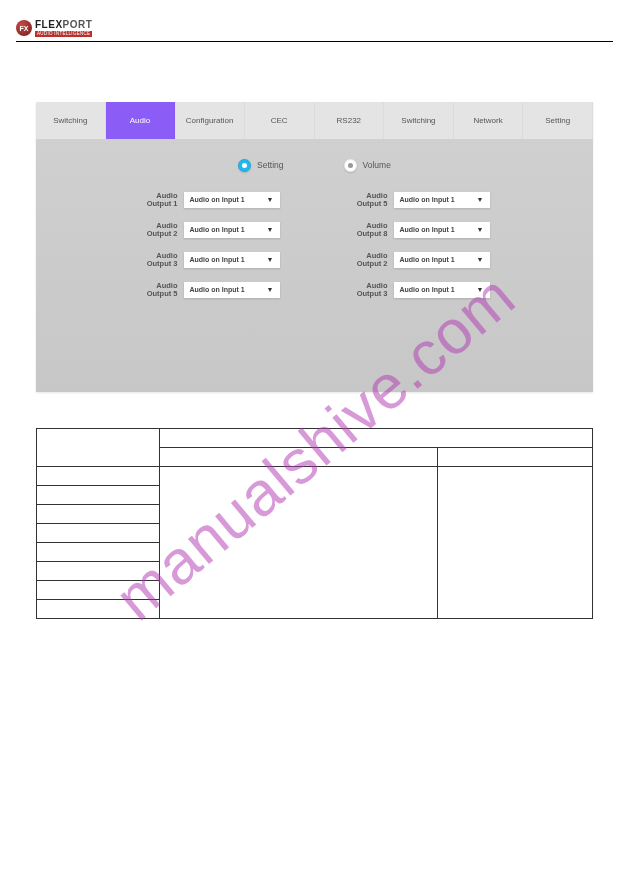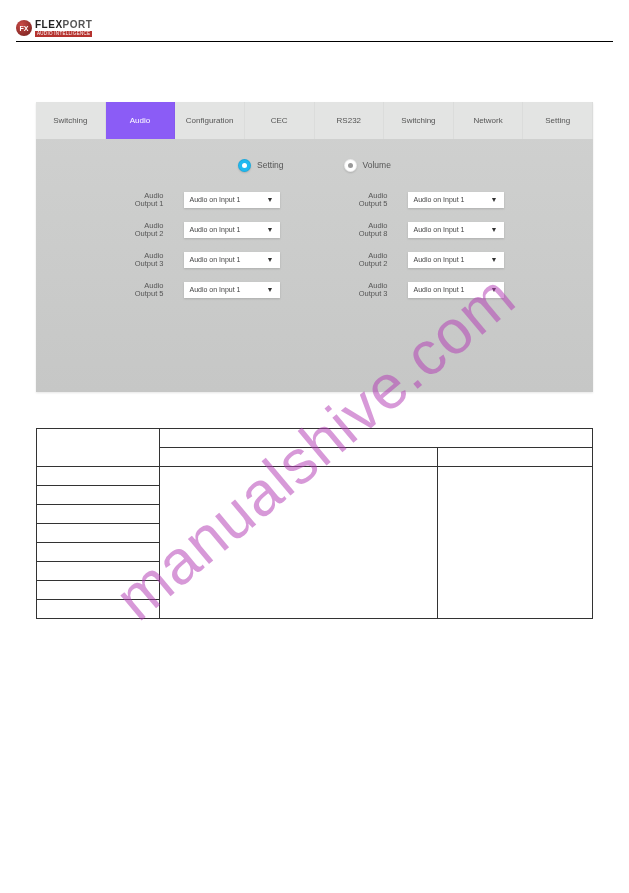--- a/index.html
+++ b/index.html
@@ -140,21 +140,22 @@
     padding: 8px 0;
   }
   .col {
     display: flex;
     flex-direction: column;
     gap: 14px;
   }
   .row {
     display: flex;
     align-items: center;
-    gap: 20px;
+    gap: 6px;
+    font-weight: bold;
   }
   .row-label {
     font-size: 7.5px;
     color: #555;
     text-align: right;
     width: 38px;
     line-height: 1.05;
   }
   .dropdown {
     background: #fff;

